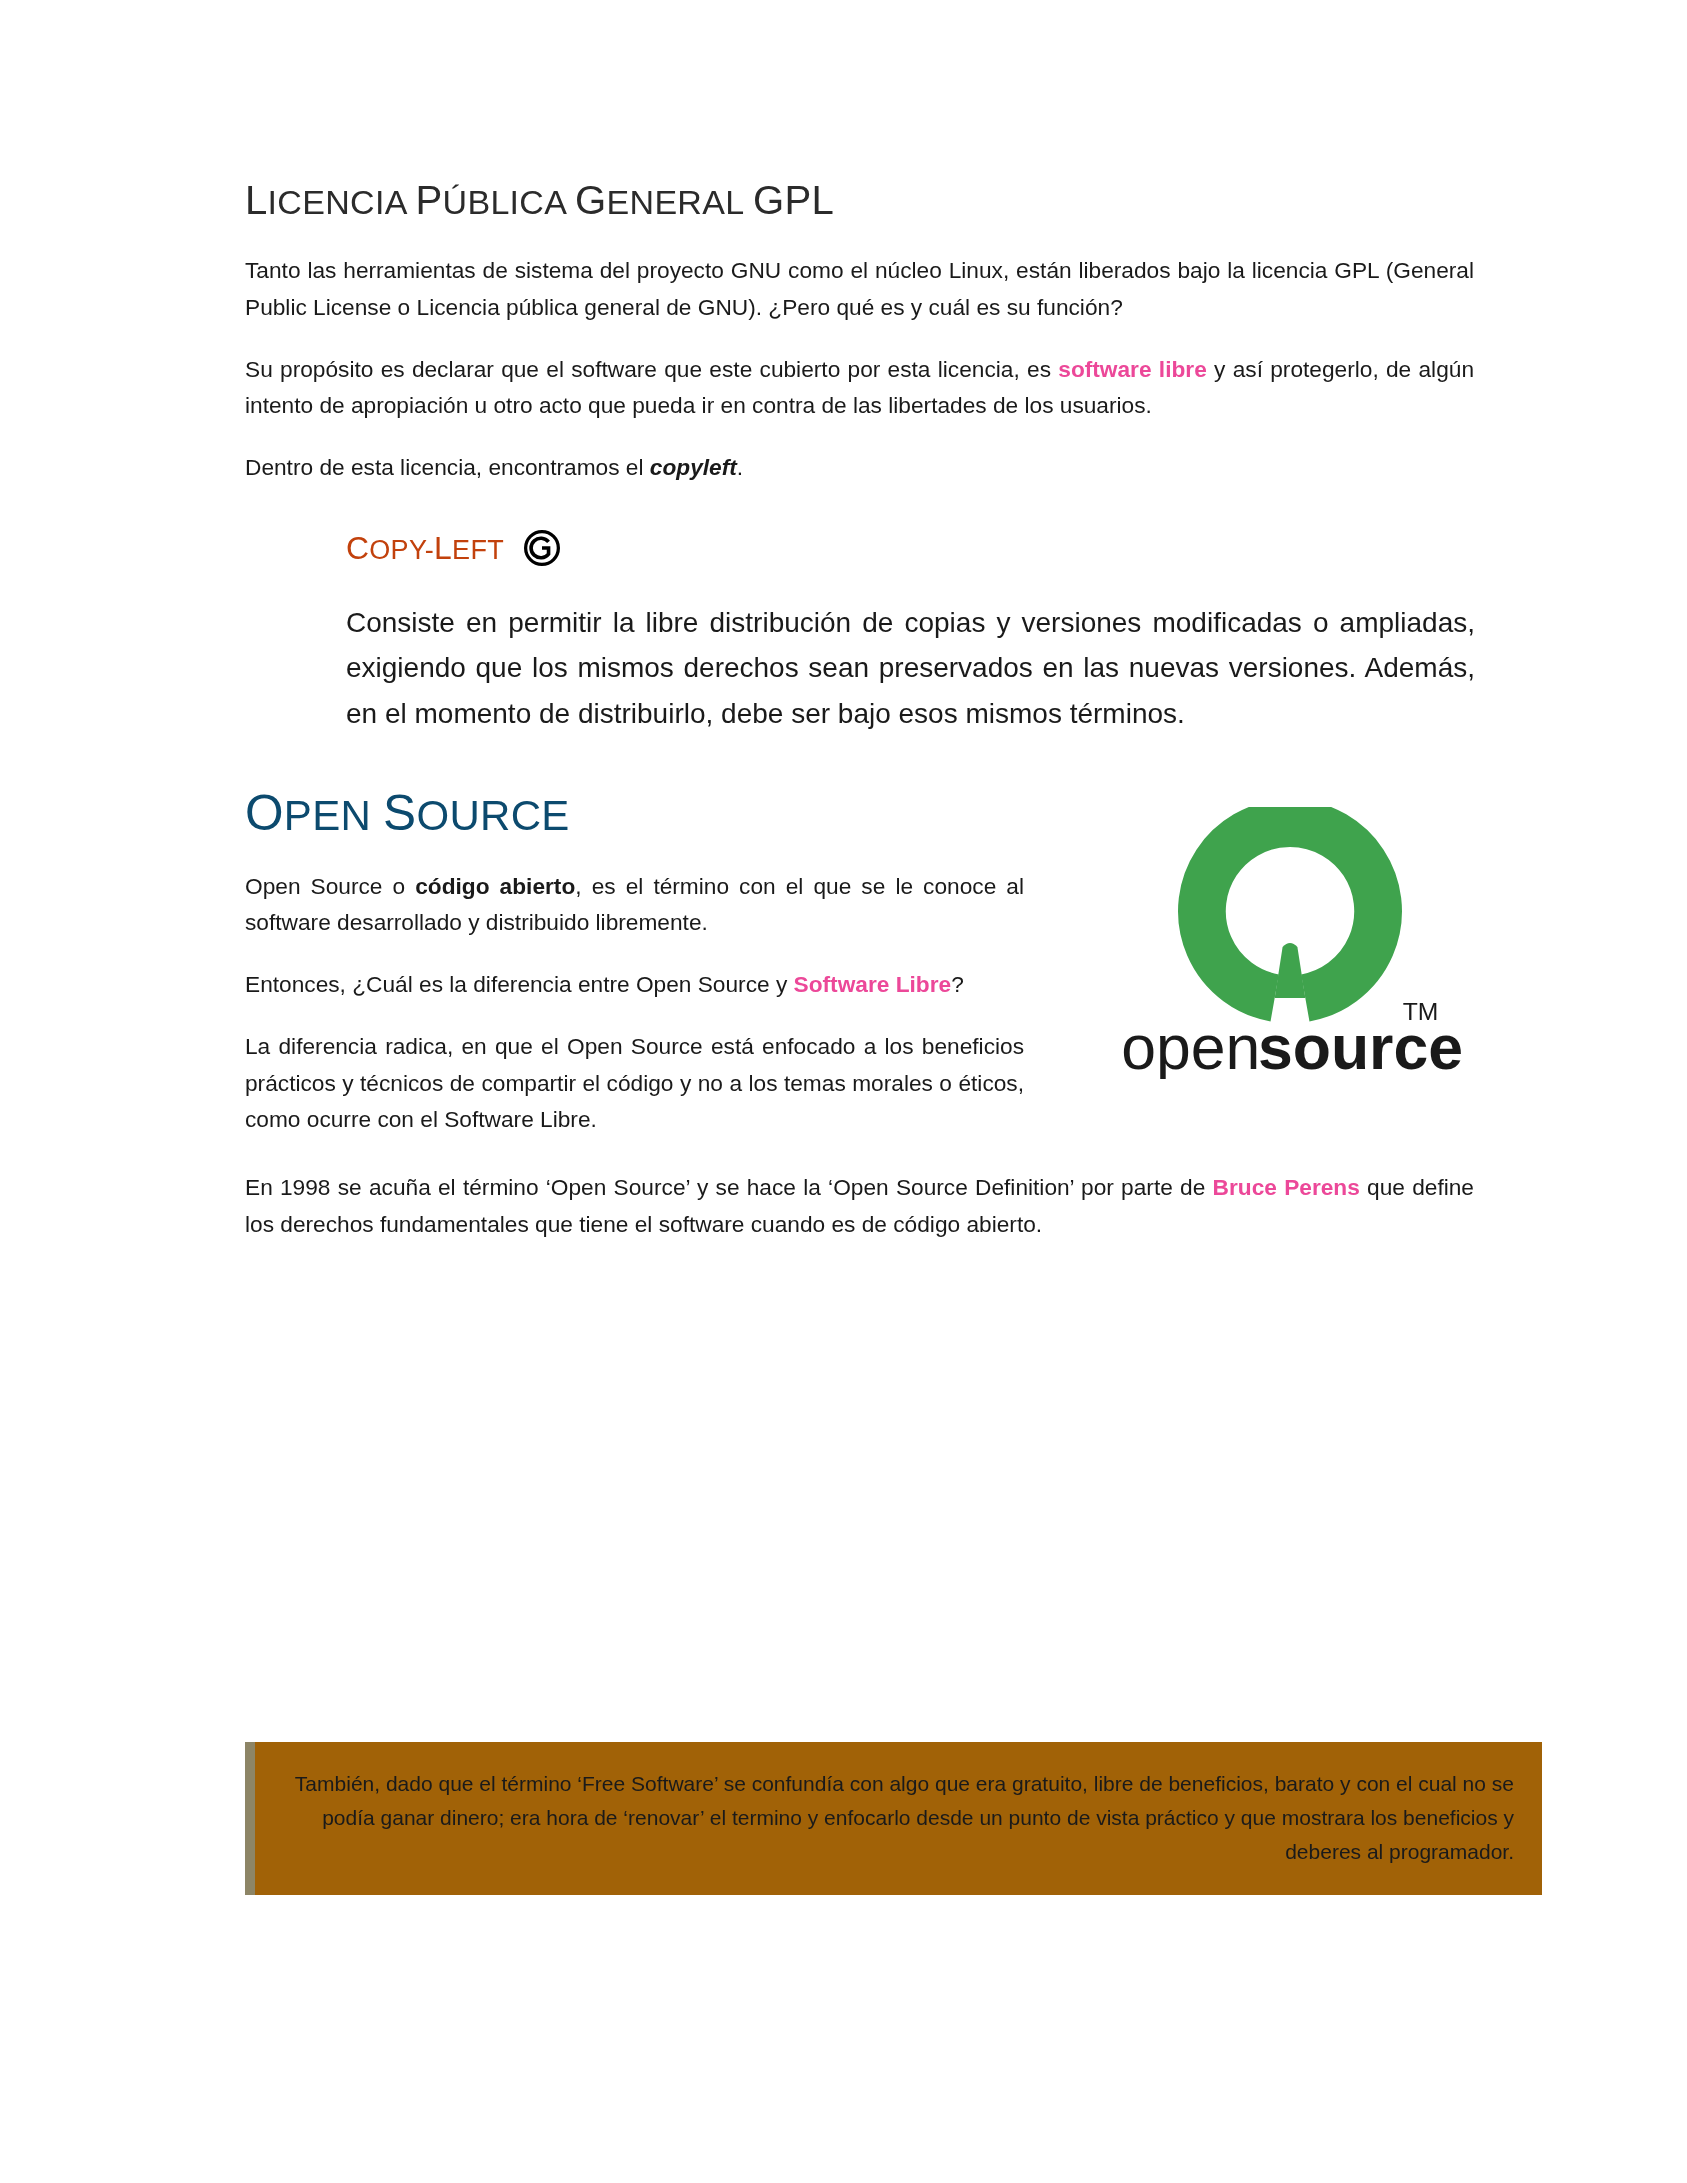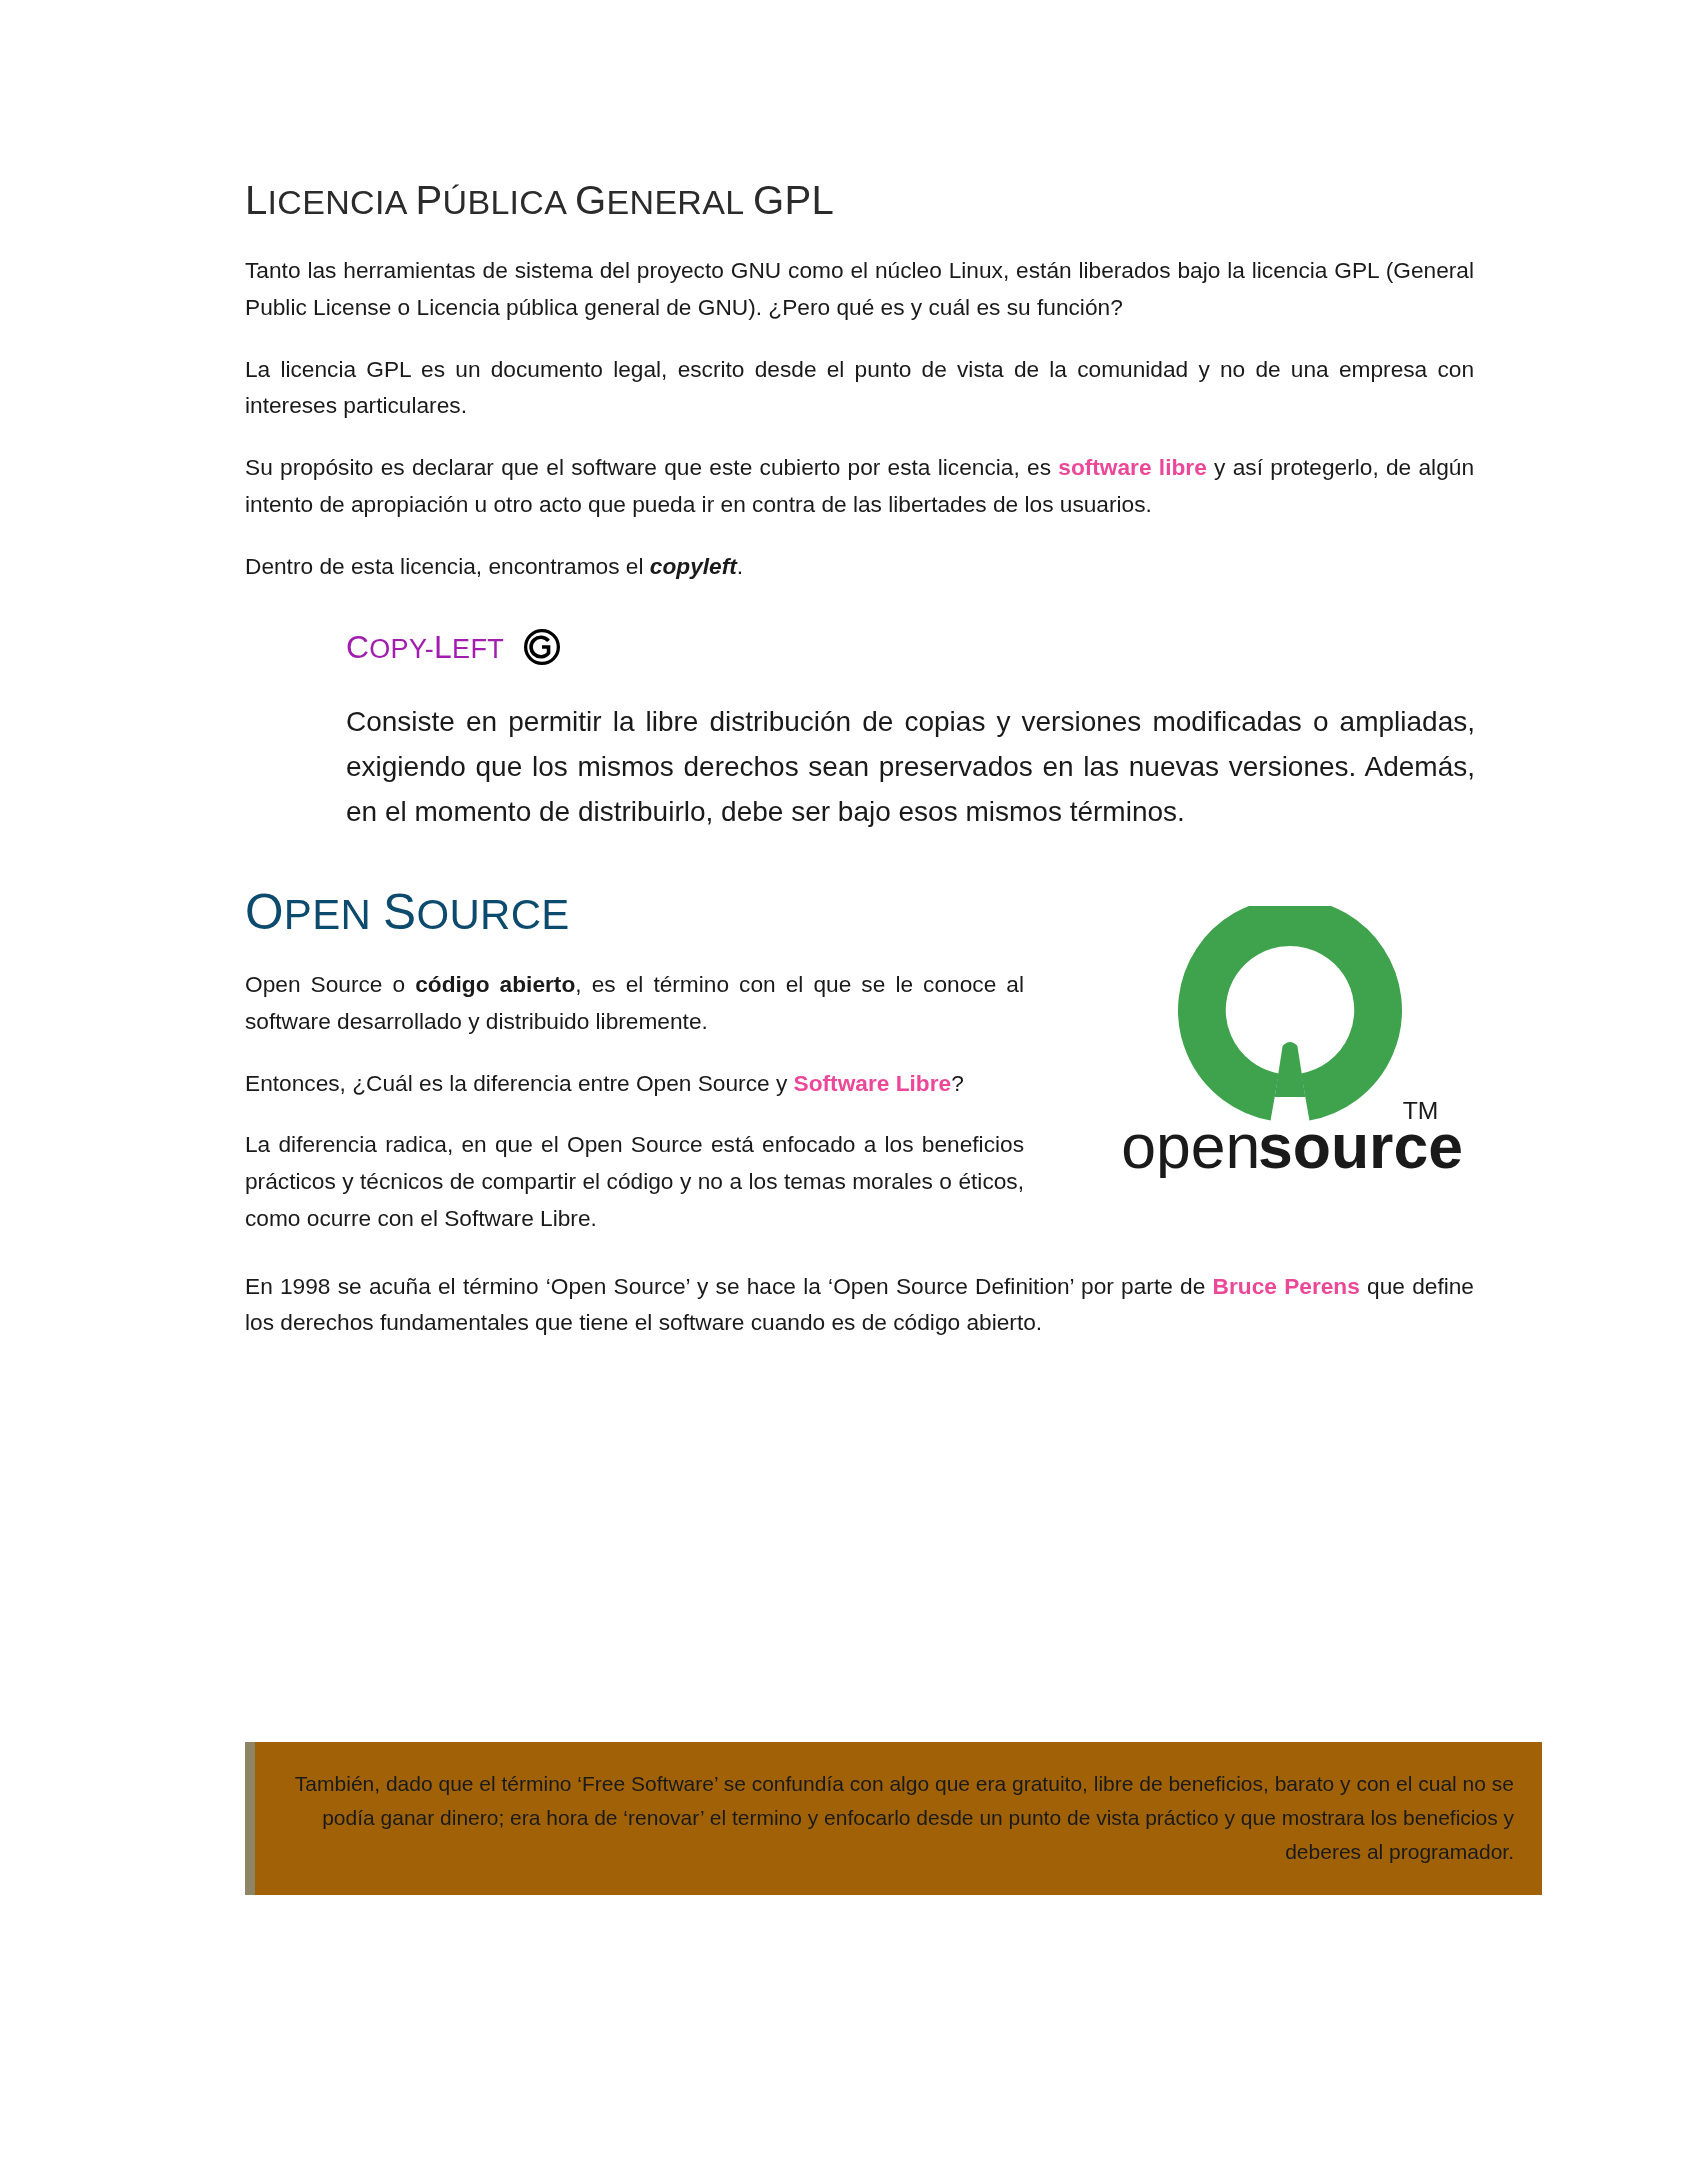--- a/index.html
+++ b/index.html
@@ -76,21 +76,21 @@
   }
 
   
   .copyleft-block {
     margin-top: 44px;
     margin-left: 101px;
     width: 1129px;
   }
   .copyleft-heading {
     font-size: 27px;
-    color: #a21caf;
+    color: #c2410c;
     letter-spacing: 0.3px;
     display: flex;
     align-items: center;
     gap: 20px;
     margin-bottom: 33px;
   }
   .copyleft-heading .cl-text {
     font-size: 27px;
   }
   .cl-first { font-size: 1.18em; }
@@ -147,21 +147,20 @@
 <div class="page">
 
   <div class="content">
 
     <h1 class="doc-h1">
       <span class="smallcaps-first">L</span><span>ICENCIA </span><span class="smallcaps-first">P</span><span>ÚBLICA </span><span class="smallcaps-first">G</span><span>ENERAL </span><span class="smallcaps-first">GPL</span>
     </h1>
 
     <p class="body-par">Tanto las herramientas de sistema del proyecto GNU como el núcleo Linux, están liberados bajo la licencia GPL (General Public License o Licencia pública general de GNU). ¿Pero qué es y cuál es su función?</p>
 
-    <p class="body-par">La licencia GPL es un documento legal, escrito desde el punto de vista de la comunidad y no de una empresa con intereses particulares.</p>
 
     <p class="body-par">
       <span>Su propósito es declarar que el software que este cubierto por esta licencia, es </span><span class="bold-blue">software libre</span><span> y así protegerlo, de algún intento de apropiación u otro acto que pueda ir en contra de las libertades de los usuarios.</span>
     </p>
 
     <p class="body-par">
       <span>Dentro de esta licencia, encontramos el </span><span class="bold-italic">copyleft</span><span>.</span>
     </p>
 
     <div class="copyleft-block">

